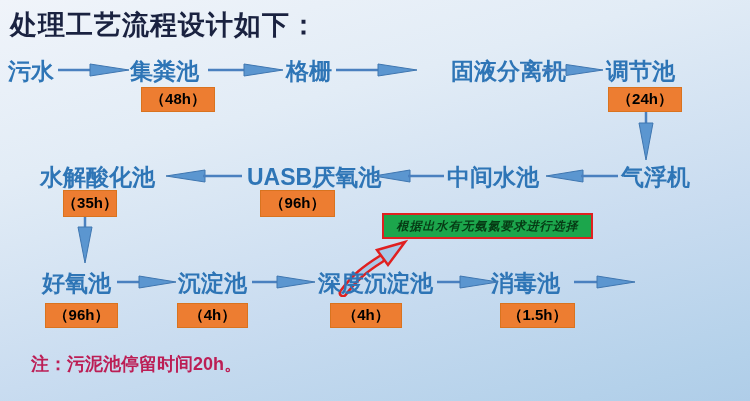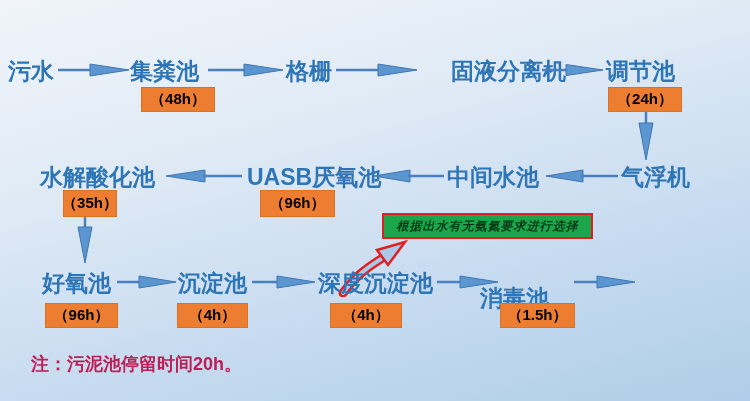--- a/index.html
+++ b/index.html
@@ -35,20 +35,21 @@
   .note {
     position:absolute; left:31px; top:352px;
     font-size:18px; font-weight:700; color:#bc1e55; white-space:nowrap;
   }
 </style>
 </head>
 <body>
 
 <div class="stage">
 
+  <div class="title">处理工艺流程设计如下：</div>
 
   <div class="node" style="left:8px; top:56px;">污水</div>
   <div class="node" style="left:130px; top:56px;">集粪池</div>
   <div class="node" style="left:286px; top:56px;">格栅</div>
   <div class="node" style="left:420px; top:56px;margin-left:31px;">固液分离机</div>
   <div class="node" style="left:606px; top:56px;">调节池</div>
 
   <svg class="arrow" style="left:58px; top:62px;" width="72" height="16">
     <line x1="0" y1="8" x2="34" y2="8" stroke="#4a80bf" stroke-width="2.5"></line>
     <polygon points="32,2 71,8 32,14" fill="#5b96d0" stroke="#3f76b0" stroke-width="1"></polygon>
@@ -106,21 +107,21 @@
 
   <svg class="arrow" style="left:335px; top:237px;" width="78" height="60">
     <path d="M8,56 C20,40 30,32 46,22" fill="none" stroke="#e02020" stroke-width="9" stroke-linecap="round"></path>
     <path d="M8,56 C20,40 30,32 46,22" fill="none" stroke="#a9c9e8" stroke-width="4" stroke-linecap="round"></path>
     <polygon points="70,5 42,13 53,28" fill="#a9c9e8" stroke="#e02020" stroke-width="2.5"></polygon>
   </svg>
 
   <div class="node" style="left:42px; top:268px;">好氧池</div>
   <div class="node" style="left:178px; top:268px;text-align:right;">沉淀池</div>
   <div class="node" style="left:318px; top:268px;">深度沉淀池</div>
-  <div class="node" style="left:480px; top:268px;margin-top:15px;">消毒池</div>
+  <div class="node" style="left:491px; top:268px;">消毒池</div>
 
   <svg class="arrow" style="left:117px; top:274px;" width="60" height="16">
     <line x1="0" y1="8" x2="24" y2="8" stroke="#4a80bf" stroke-width="2.5"></line>
     <polygon points="22,2 59,8 22,14" fill="#5b96d0" stroke="#3f76b0" stroke-width="1"></polygon>
   </svg>
   <svg class="arrow" style="left:252px; top:274px;" width="64" height="16">
     <line x1="0" y1="8" x2="27" y2="8" stroke="#4a80bf" stroke-width="2.5"></line>
     <polygon points="25,2 63,8 25,14" fill="#5b96d0" stroke="#3f76b0" stroke-width="1"></polygon>
   </svg>
   <svg class="arrow" style="left:437px; top:274px;" width="62" height="16">

